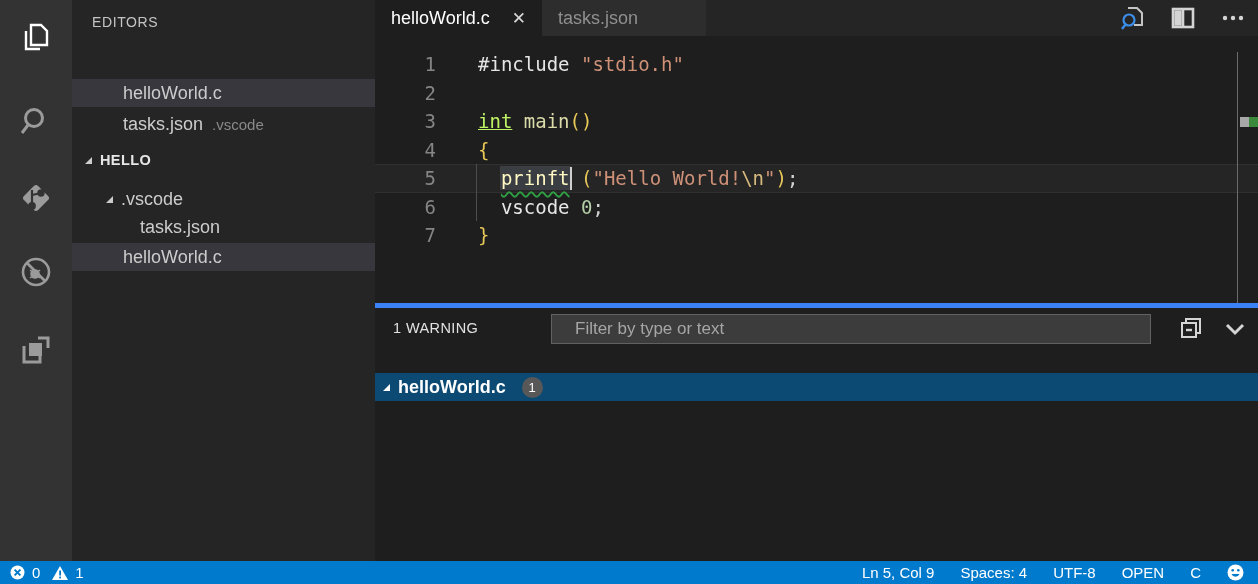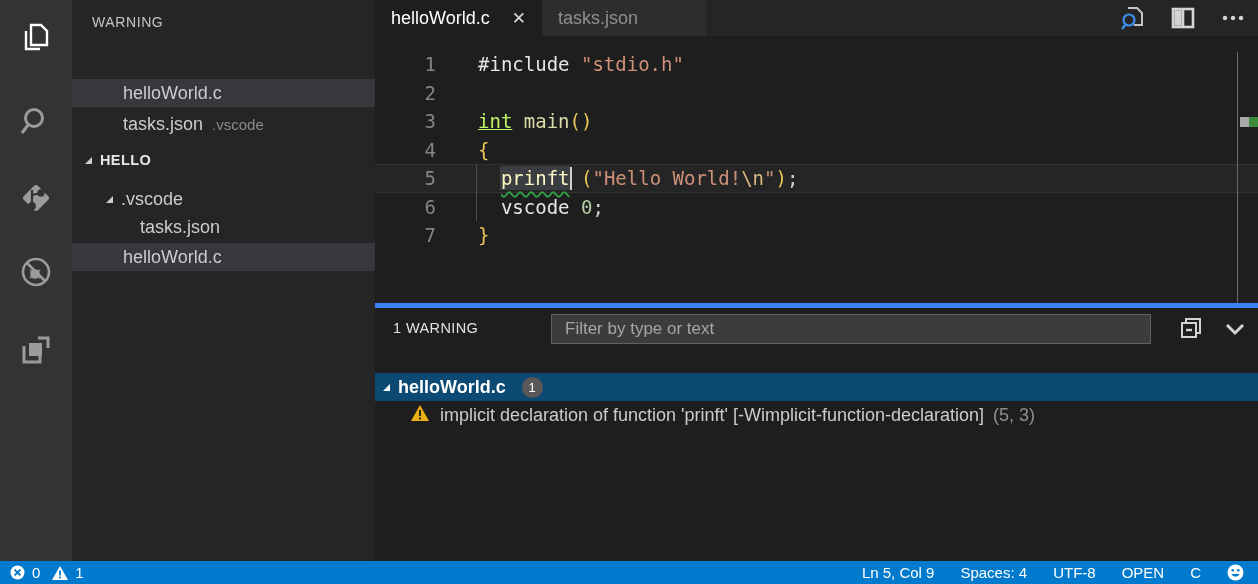--- a/index.html
+++ b/index.html
@@ -51,21 +51,21 @@
   .cursor { position:absolute; left:195px; top:3px; width:2px; height:23px; background:#cfcfcf; }
   .overview-line { position:absolute; left:862px; top:52px; width:1px; height:251px; background:#6b6b6b; }
   .marker { position:absolute; height:10px; top:117px; }
   .marker.word { left:865px; width:9px; background:#a8a8a8; }
   .marker.warn { left:874px; width:9px; background:#3c8a3c; }
   
   .panel { position:absolute; left:0; top:303px; width:883px; height:258px; background:#1e1e1e; border-top:5px solid #3b82f6; }
   .panel-header { position:absolute; left:0; top:0; width:883px; height:42px; }
   .panel-summary { position:absolute; left:18px; top:12px; font-size:14.5px; letter-spacing:.4px; color:#e2e2e2; }
   .filter-input { position:absolute; left:176px; top:6px; width:600px; height:30px; background:#3c3c3c; border:1px solid #616161;
-    color:#cccccc; font-size:17px; font-family:"Liberation Sans", sans-serif; padding:0 13px; outline:none; }
+    color:#cccccc; font-size:17px; font-family:"Liberation Sans", sans-serif; padding:0 23px; outline:none; }
   .filter-input::placeholder { color:#a6a6a6; }
   .panel-icons { position:absolute; right:8px; top:5px; display:flex; gap:14px; align-items:center; }
   .panel-icons .act { width:30px; height:30px; display:flex; align-items:center; justify-content:center; cursor:pointer; }
   .tree-group { position:absolute; left:0; top:65px; width:883px; height:28px; background:#0d4a73; display:flex; align-items:center; cursor:pointer; }
   .tree-group .twistie { border-bottom-color:#ffffff; margin-left:8px; }
   .tree-group .file { font-size:18px; font-weight:600; color:#ffffff; }
   .badge { margin-left:16px; min-width:21px; height:21px; border-radius:11px; background:#585858; color:#ffffff;
     font-size:13px; display:flex; align-items:center; justify-content:center; padding:0 4px; }
   .tree-msg { position:absolute; left:0; top:93px; width:883px; height:28px; display:flex; align-items:center; cursor:pointer; }
   .tree-msg .wicon { margin-left:35px; margin-right:10px; flex:none; }
@@ -128,21 +128,21 @@
           <g fill="none" stroke="#9b9b9b" stroke-width="3">
         <path d="M6 14 v16 h16 v-7"></path>
             <rect x="11" y="11" width="13" height="13" fill="#9b9b9b" stroke="none"></rect>
         <path d="M20 6 h10 v10"></path>
           </g>
         </svg>
     </div>
   </div>
 
   <div class="sidebar">
-    <div class="sb-title">WARNING</div>
+    <div class="sb-title">EDITORS</div>
 
     <div class="sb-row selected" style="top:79px; padding-left:51px">
       <span>helloWorld.c</span>
     </div>
     <div class="sb-row" style="top:110px; padding-left:51px">
       <span>tasks.json</span>
       <span class="detail">.vscode</span>
     </div>
 
     <div class="sb-row sb-header" style="top:146px; padding-left:13px">
@@ -258,31 +258,20 @@
           </span>
         </div>
       </div>
 
       <div class="tree-group">
         <span class="twistie"></span>
         <span class="file">helloWorld.c</span>
         <span class="badge">1</span>
       </div>
 
-      <div class="tree-msg">
-        <span class="wicon">
-          <svg width="20" height="18" viewBox="0 0 20 18">
-              <path d="M10 1 L19 17 H1 Z" fill="#eab117"></path>
-            <rect x="9" y="6" width="2" height="6" fill="#252526"></rect>
-              <rect x="9" y="13.4" width="2" height="2" fill="#252526"></rect>
-            </svg>
-        </span>
-        <span class="mtext">implicit declaration of function 'prinft' [-Wimplicit-function-declaration]</span>
-        <span class="mloc">(5, 3)</span>
-      </div>
     </div>
   </div>
 
   <div class="status-bar">
     <div class="sb-left">
       <span>
         <svg width="15" height="15" viewBox="0 0 15 15">
             <circle cx="7.5" cy="7.5" r="7" fill="#ffffff"></circle>
           <g stroke="#007acc" stroke-width="2">
               <line x1="4.6" y1="4.6" x2="10.4" y2="10.4"></line>

